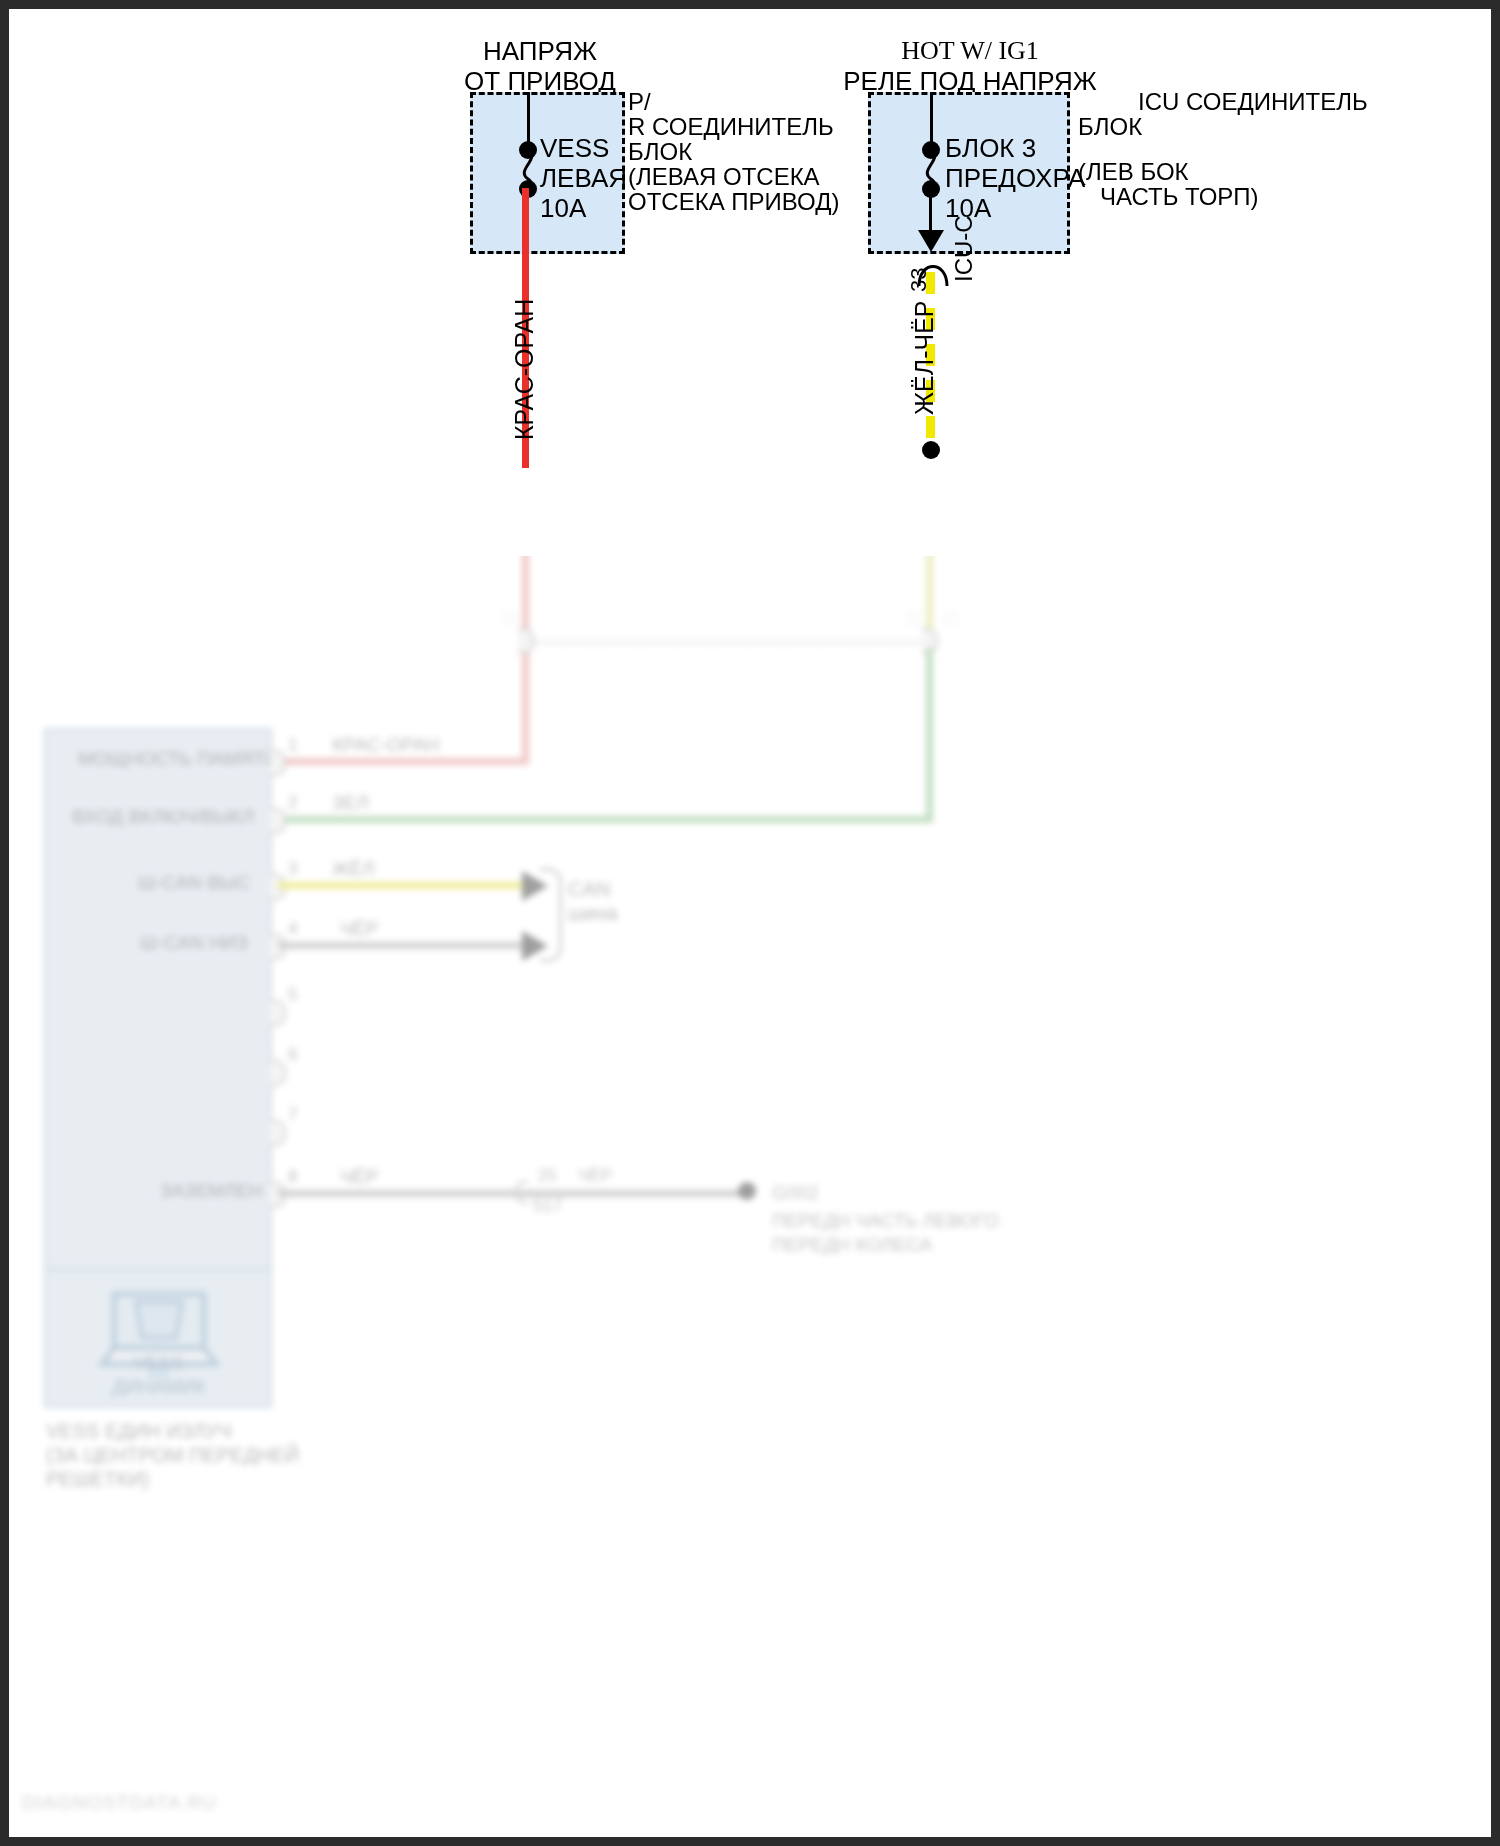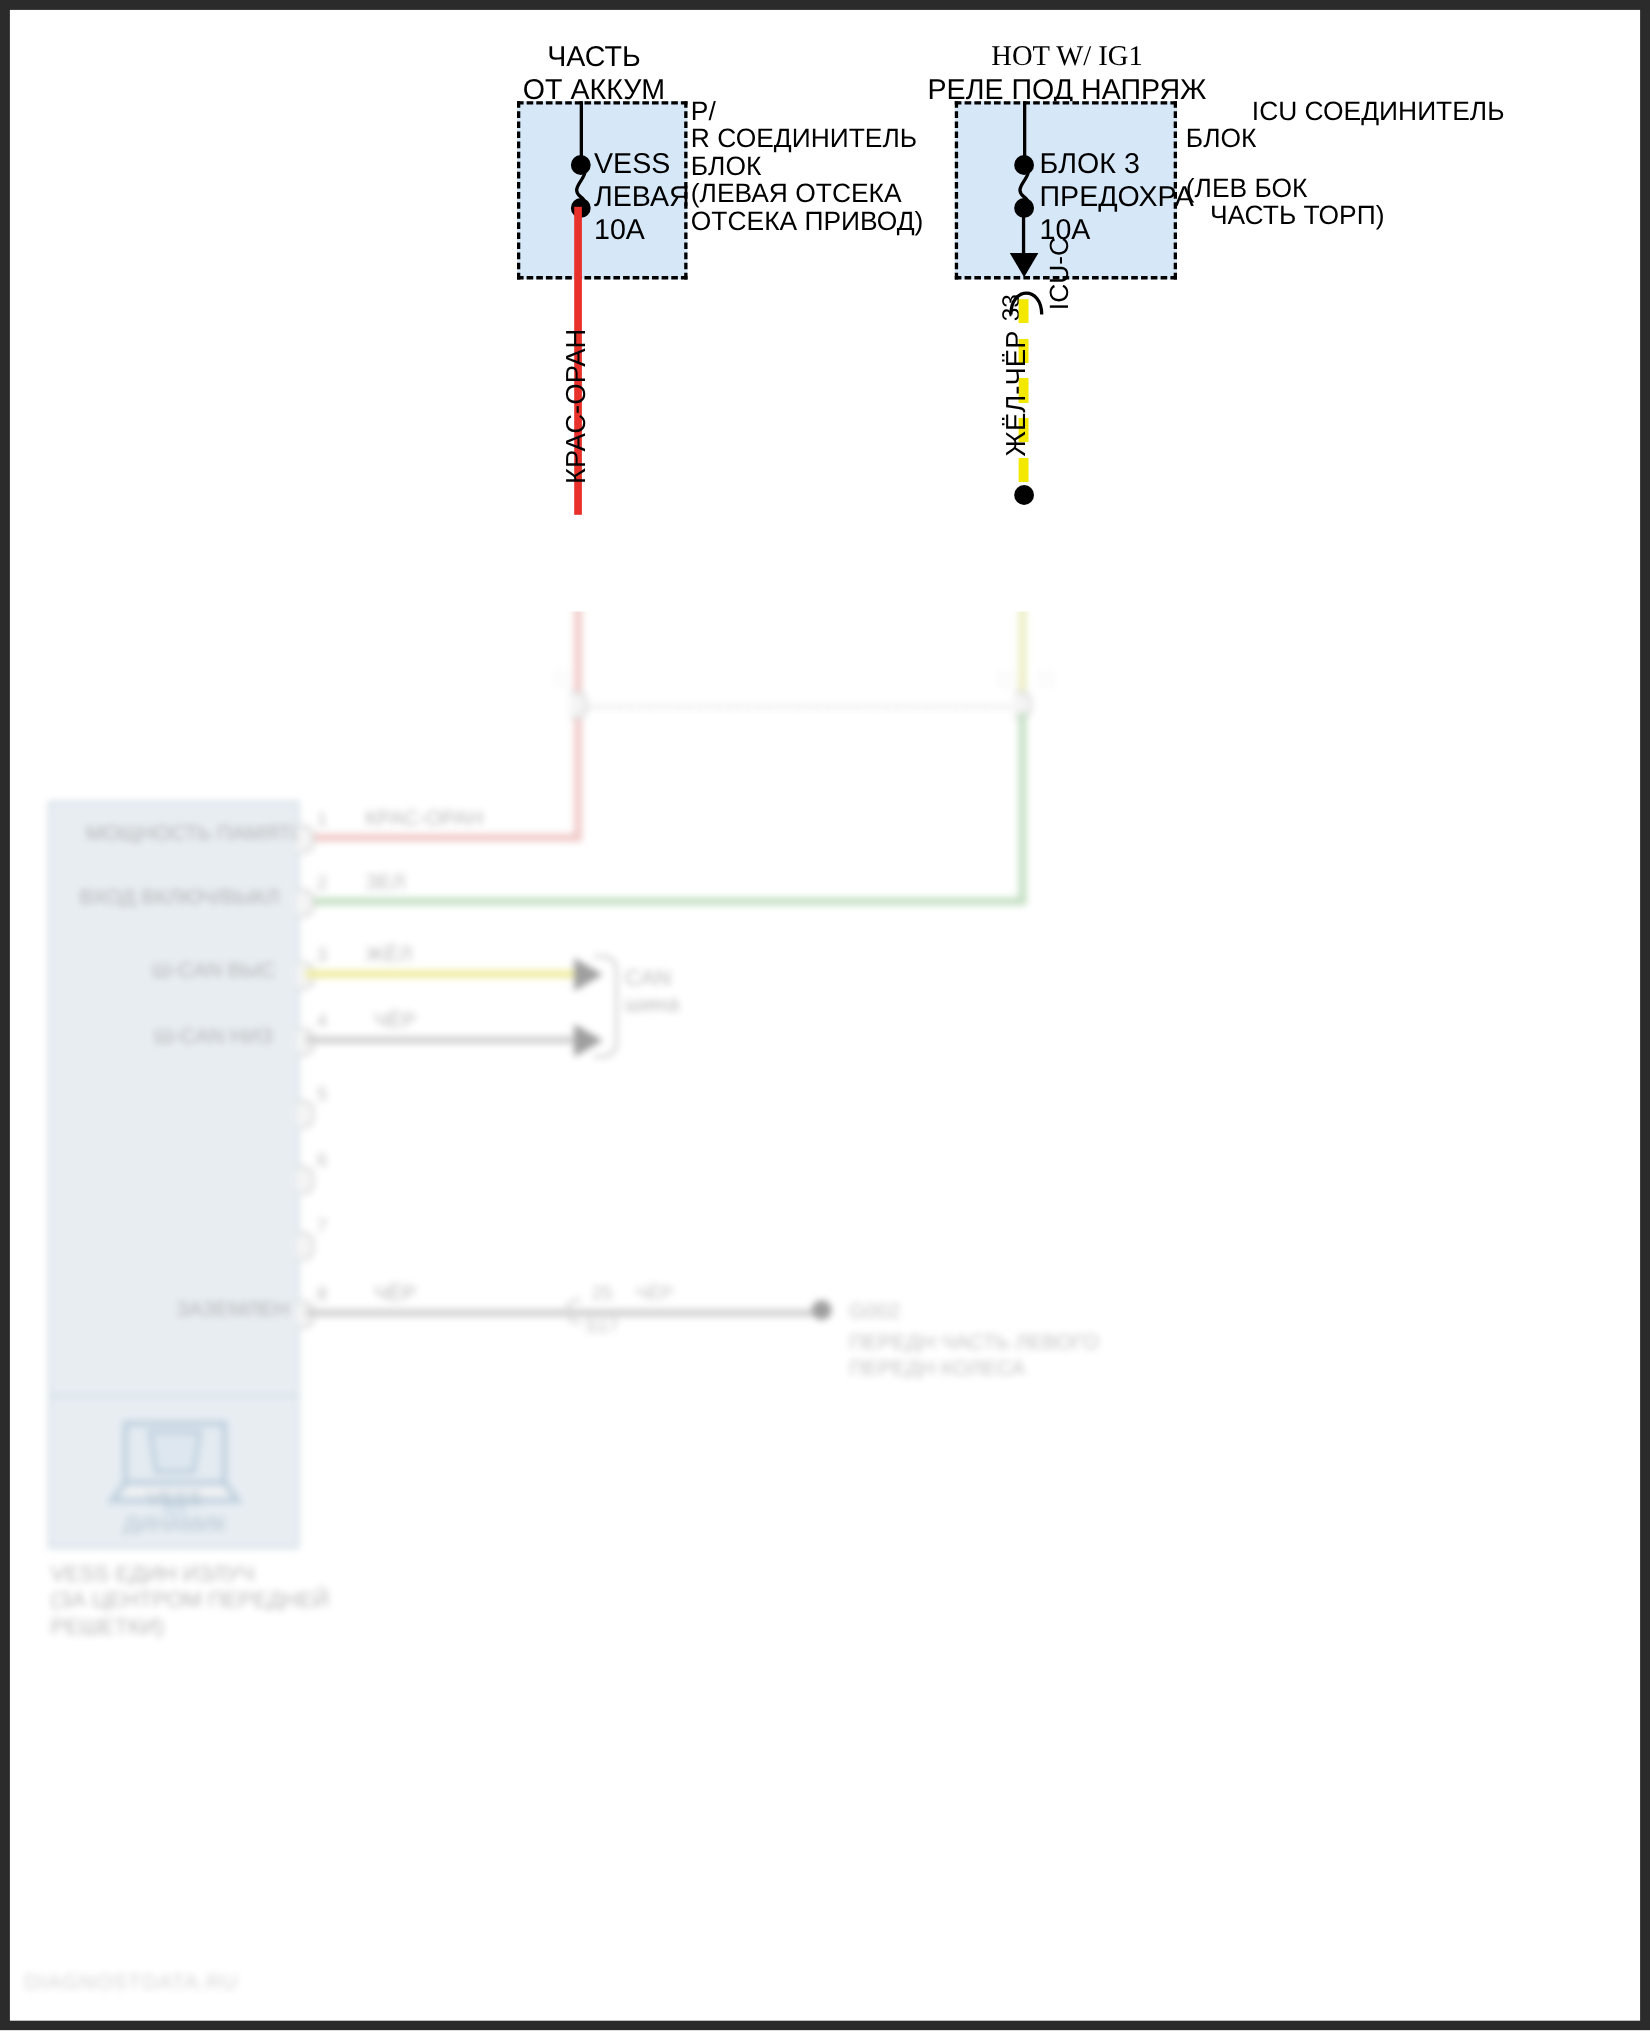--- a/index.html
+++ b/index.html
@@ -66,22 +66,22 @@
   .horn{position:absolute;}
   .wm{position:absolute;font-size:19px;color:#9b9b9b;letter-spacing:1px;}
 </style>
 </head>
 <body>
 
 <div id="page">
 
   <div id="sharp">
 
-    <div class="txt t26 ctr" style="left:430px;top:36px;width:220px;">ЧАСТЬ</div>
-    <div class="txt t26 ctr" style="left:430px;top:66px;width:220px;">ОТ АККУМ</div>
+    <div class="txt t26 ctr" style="left:430px;top:36px;width:220px;">НАПРЯЖ</div>
+    <div class="txt t26 ctr" style="left:430px;top:66px;width:220px;">ОТ ПРИВОД</div>
 
     <div class="fusebox" style="left:470px;top:92px;width:155px;height:162px;"></div>
 
     <div class="wire vert thin blk" style="left:527px;top:92px;height:57px;"></div>
     <div class="dot" style="left:519px;top:141px;"></div>
 
     <svg style="position:absolute;left:515px;top:150px;" width="28" height="40">
       <path d="M13 0 C 26 9, 0 20, 13 29 C 20 34, 13 38, 13 40" stroke="#000" stroke-width="3" fill="none"></path>
     </svg>
     <div class="dot" style="left:519px;top:180px;"></div>

